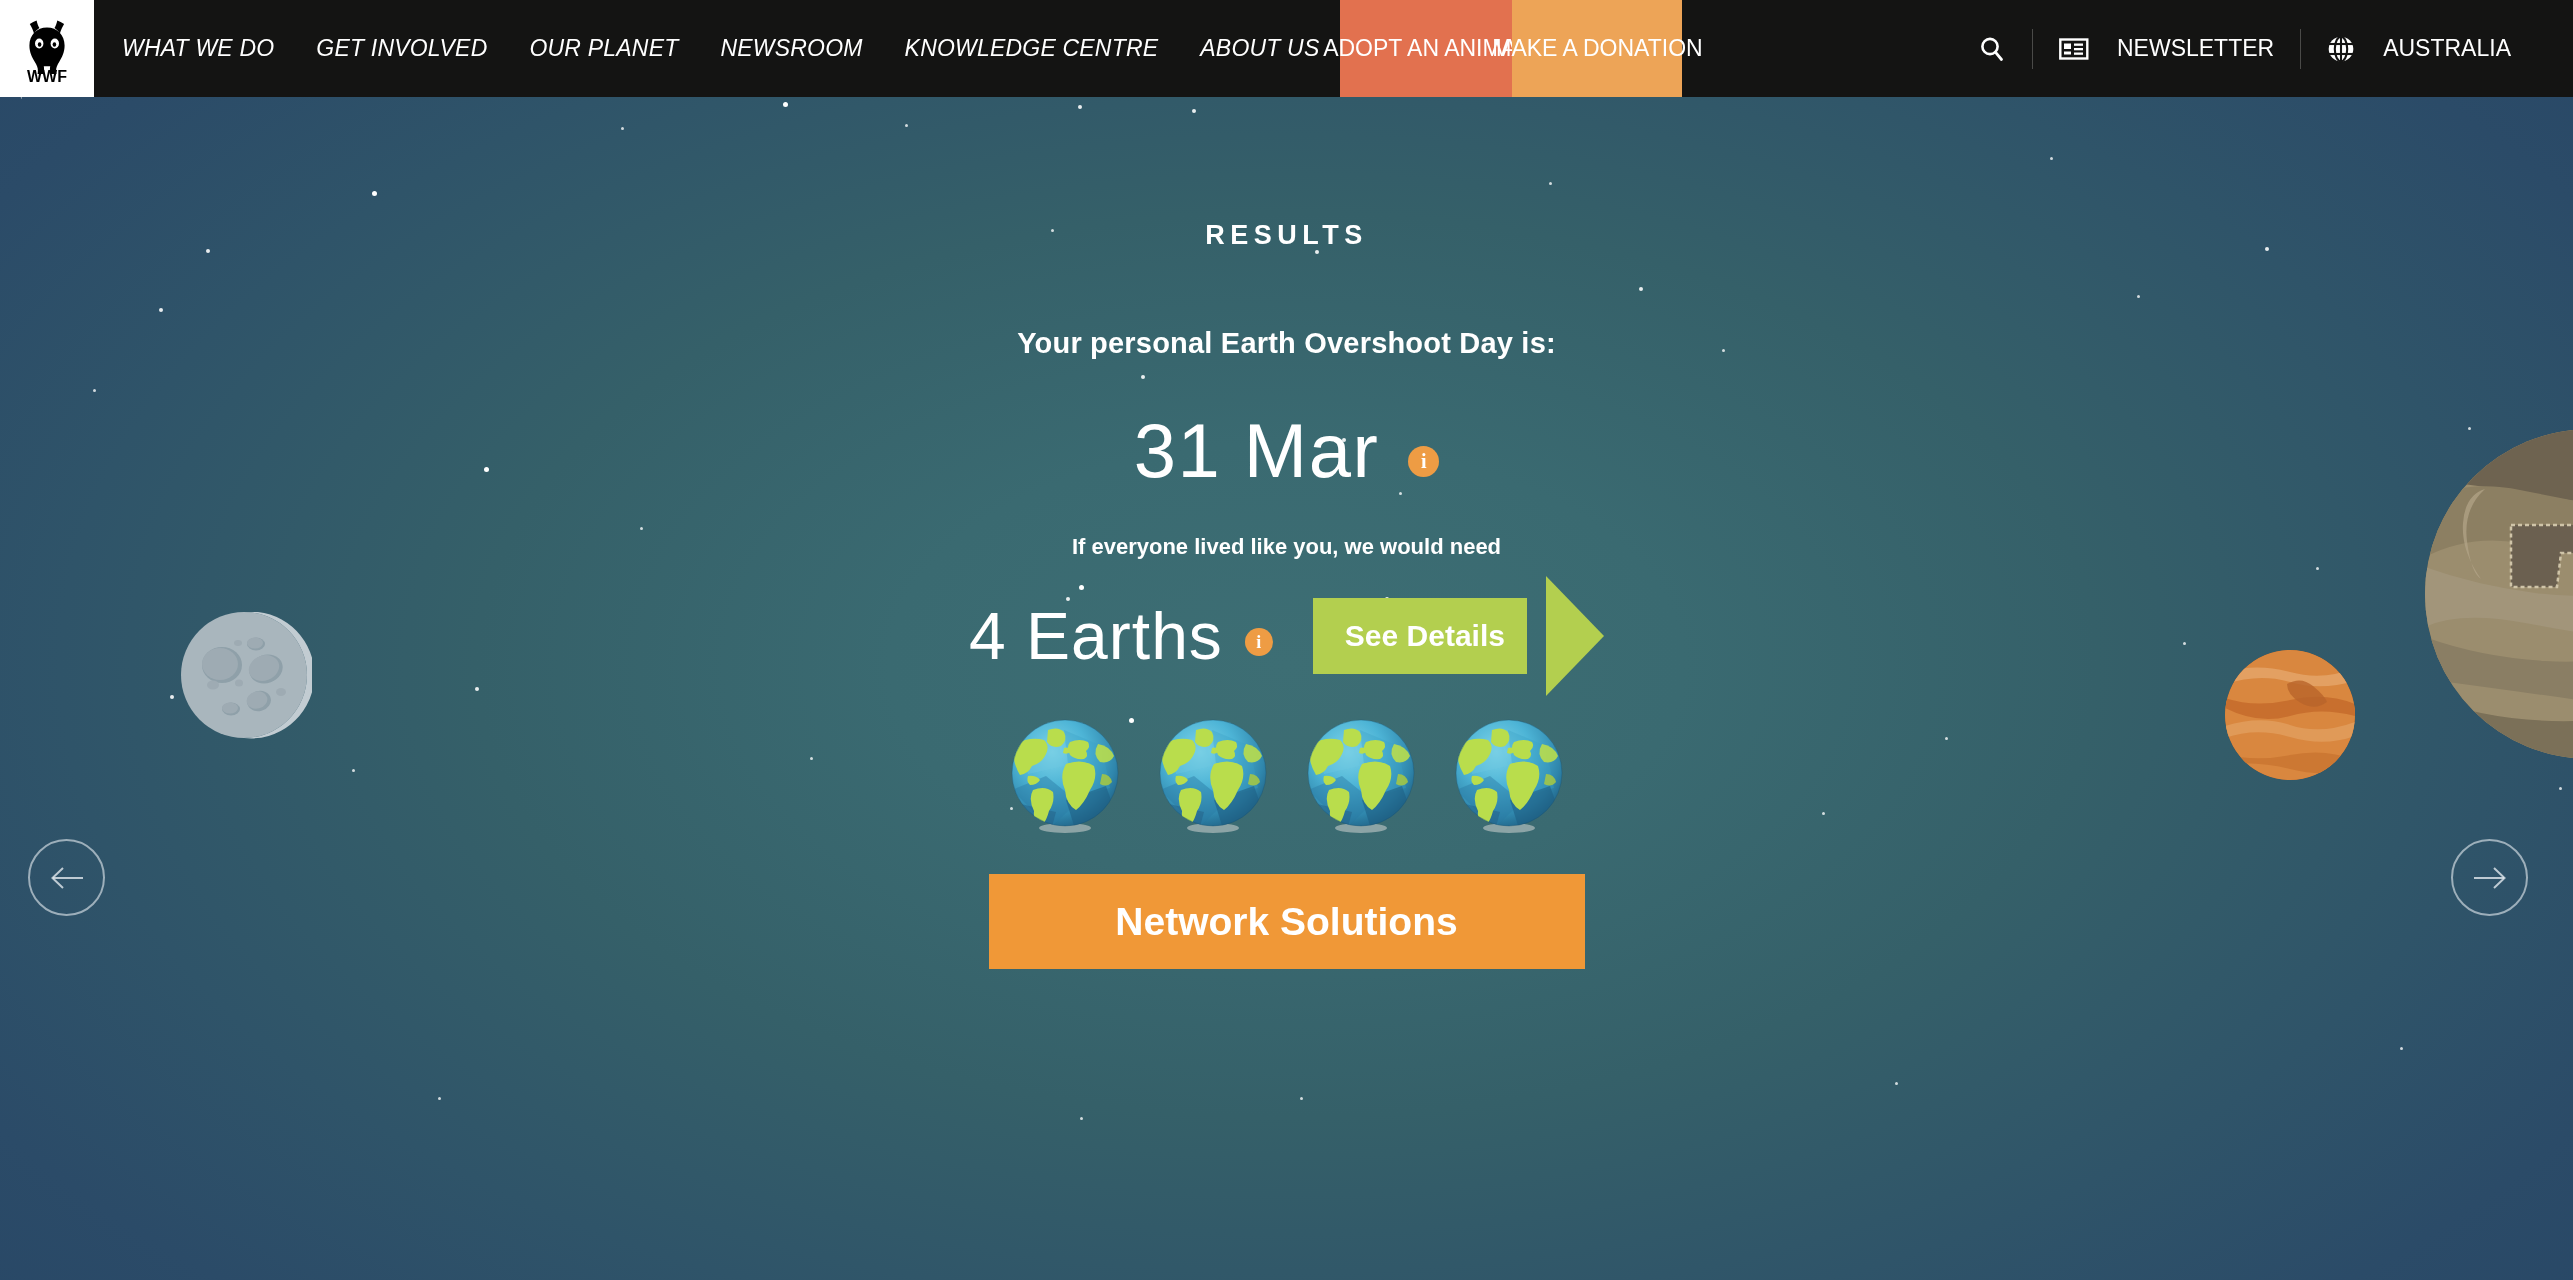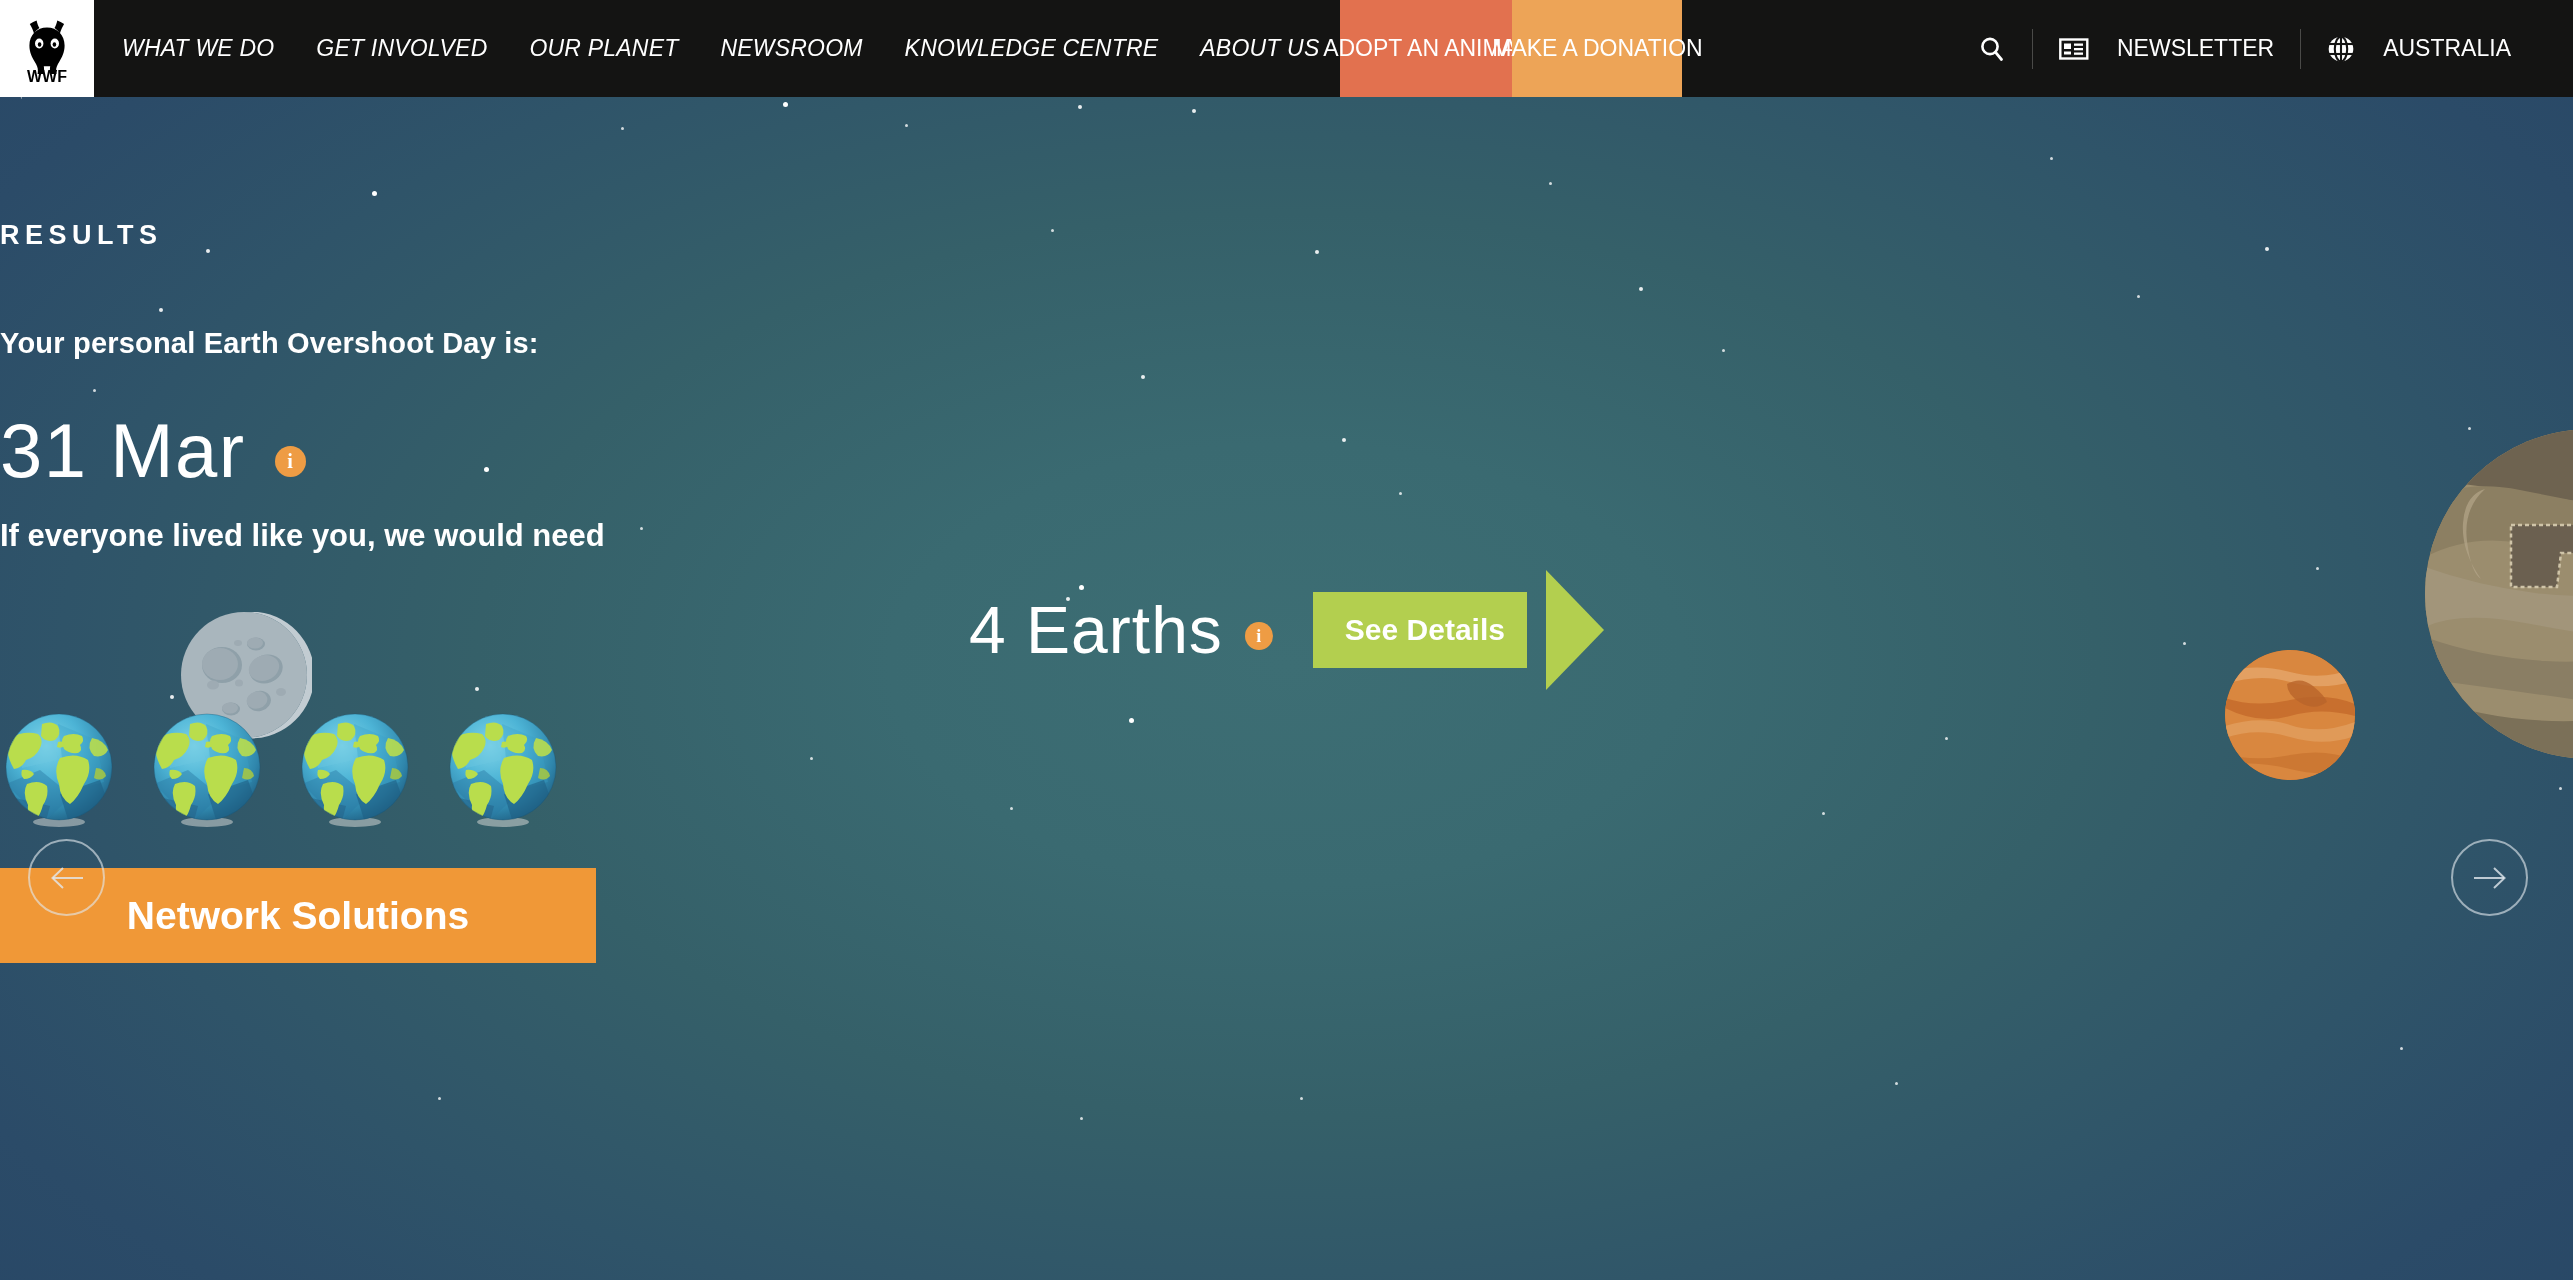--- a/index.html
+++ b/index.html
@@ -94,21 +94,21 @@
     border:2px solid rgba(226,233,238,.62); border-radius:50%;
     display:flex; align-items:center; justify-content:center; cursor:pointer;
     z-index:35;
   }
   .nav-arrow.left{ left:28px; }
   .nav-arrow.right{ left:2451px; }
 
   
   .content{
     position:absolute; top:97px; left:0; width:2573px; height:1120px;
-    display:flex; flex-direction:column; 
+    display:flex; flex-direction:column; align-items:center;
     z-index:20; pointer-events:none;
   }
   .content > *{ pointer-events:auto; }
 
   .results-heading{
     margin-top:123px;
     color:#ffffff; font-size:27px; font-weight:700;
     letter-spacing:5.5px; text-transform:uppercase;
   }
   .overshoot-label{
@@ -127,22 +127,22 @@
     width:31px; height:31px; border-radius:50%;
     background:#ee9c44; color:#ffffff;
     display:inline-flex; align-items:center; justify-content:center;
     font-size:20px; font-weight:700; font-family:"Liberation Serif", serif;
     cursor:pointer; flex:0 0 auto; position:relative; top:10px;
   }
   .info-dot.sm{ width:28px; height:28px; font-size:18px; top:6px; }
   .info-dot.inline{ top:4px; width:29px; height:29px; font-size:19px; }
 
   .need-label{
-    margin-top:29px;
-    color:#ffffff; font-size:31px; font-weight:700;
+    margin-top:45px;
+    color:#ffffff; font-size:22px; font-weight:700;
   }
 
   .earths-row{
     margin-top:38px;
     display:flex; align-items:center; justify-content:center;
     width:100%; position:relative;
   }
   .earths-inner{ display:flex; align-items:center; }
   .earths-count{
     color:#ffffff; font-size:66px; font-weight:300; letter-spacing:1px;

